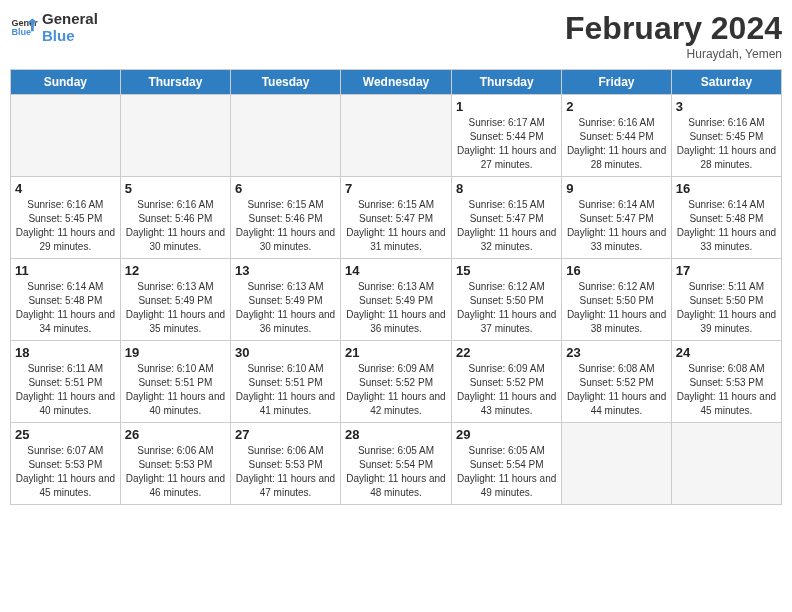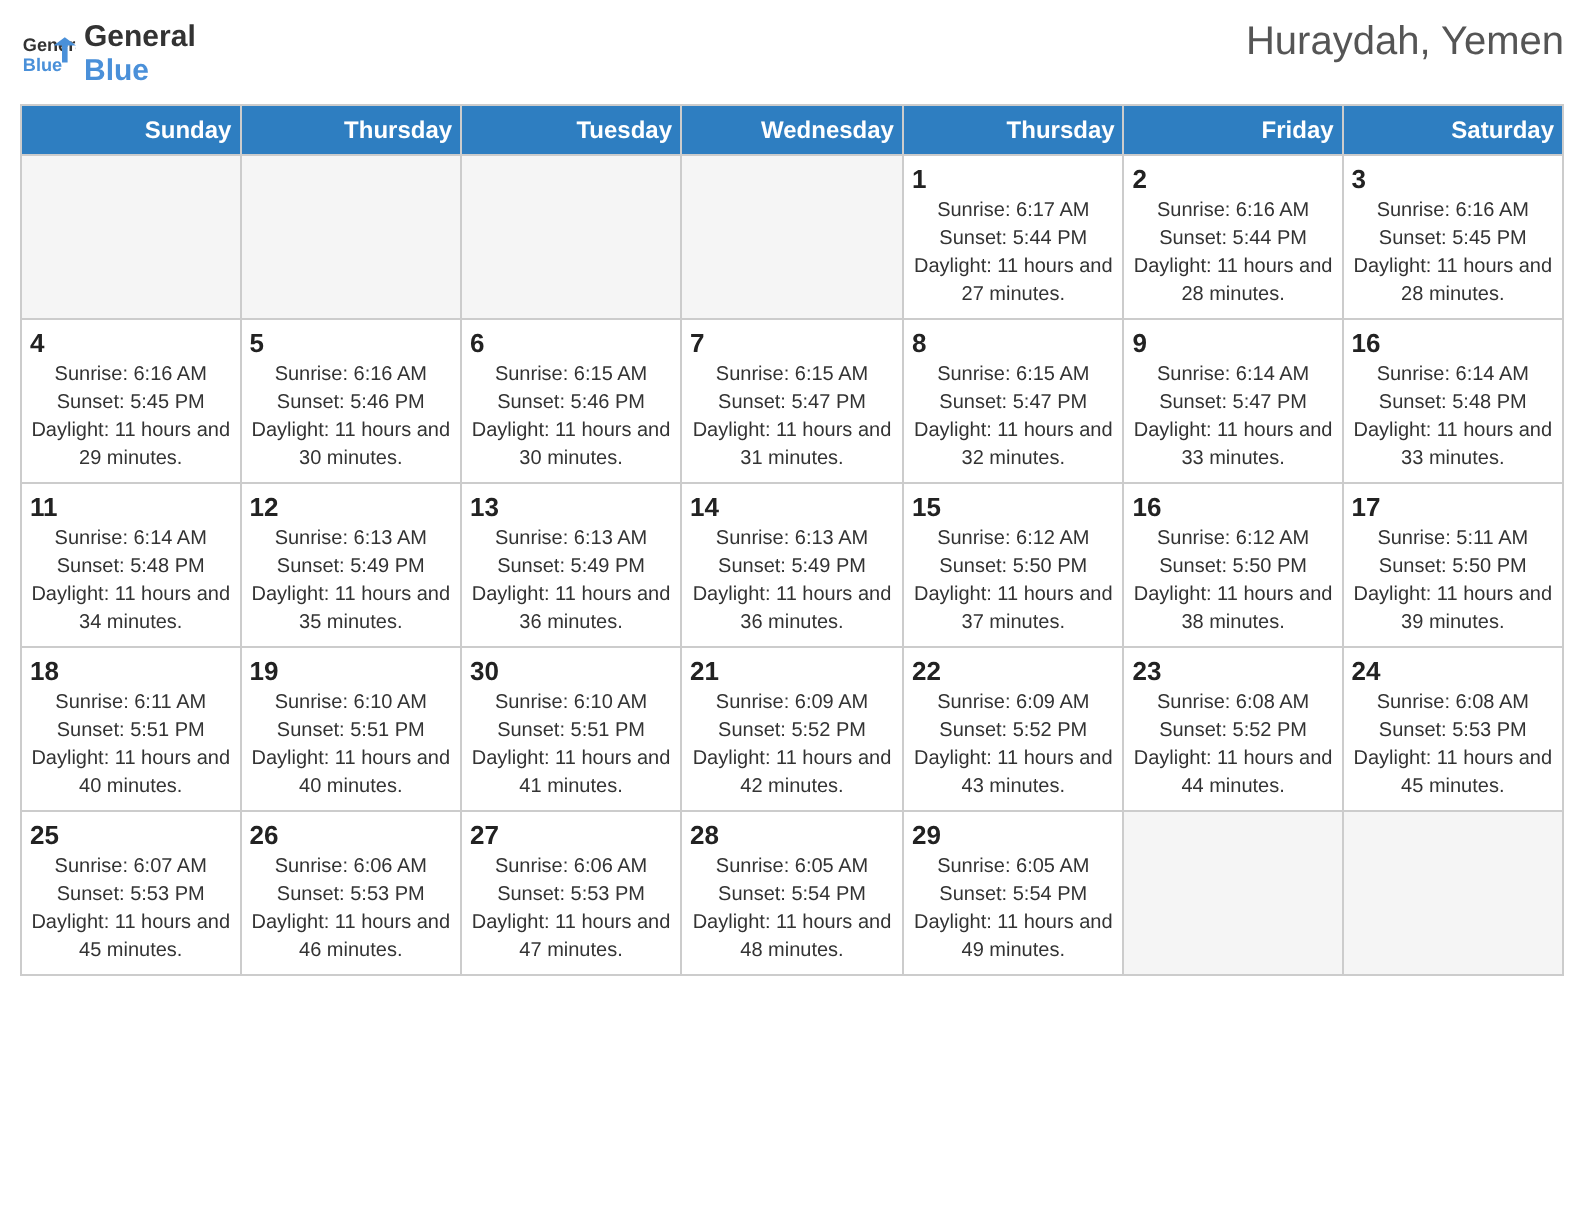--- a/index.html
+++ b/index.html
@@ -27,33 +27,33 @@
     }
     .title-block {
       text-align: right;
     }
     .month-title {
       font-size: 32px;
       font-weight: bold;
       color: #333;
     }
     .location {
-      font-size: 20px;
+      font-size: 12px;
       color: #555;
     }
     .calendar {
       width: 100%;
       border-collapse: collapse;
       font-size: 11px;
     }
     .calendar th {
       background-color: #2e7ec1;
       color: white;
       padding: 5px 4px;
-      text-align: right;
+      text-align: center;
       font-size: 12px;
       font-weight: bold;
       border: 1px solid #ccc;
     }
     .calendar td {
       border: 1px solid #ccc;
       padding: 4px;
       vertical-align: top;
       width: 113px;
       height: 80px;
@@ -84,20 +84,21 @@
       <text x="2" y="18" font-size="13" font-weight="bold" fill="#333">General</text>
       <text x="2" y="32" font-size="13" font-weight="bold" fill="#4a90d9">Blue</text>
       <polygon points="32,8 40,14 34,14 34,26 30,26 30,14 24,14" fill="#4a90d9"></polygon>
     </svg>
     <div>
       <div style="font-size:15px;font-weight:bold;color:#333;">General</div>
       <div style="font-size:15px;font-weight:bold;color:#4a90d9;">Blue</div>
     </div>
   </div>
   <div class="title-block">
+    <div class="month-title">February 2024</div>
     <div class="location">Huraydah, Yemen</div>
   </div>
 </div>
 
 <table class="calendar">
   <thead>
     <tr>
       <th>Sunday</th>
       <th>Thursday</th>
       <th>Tuesday</th>

